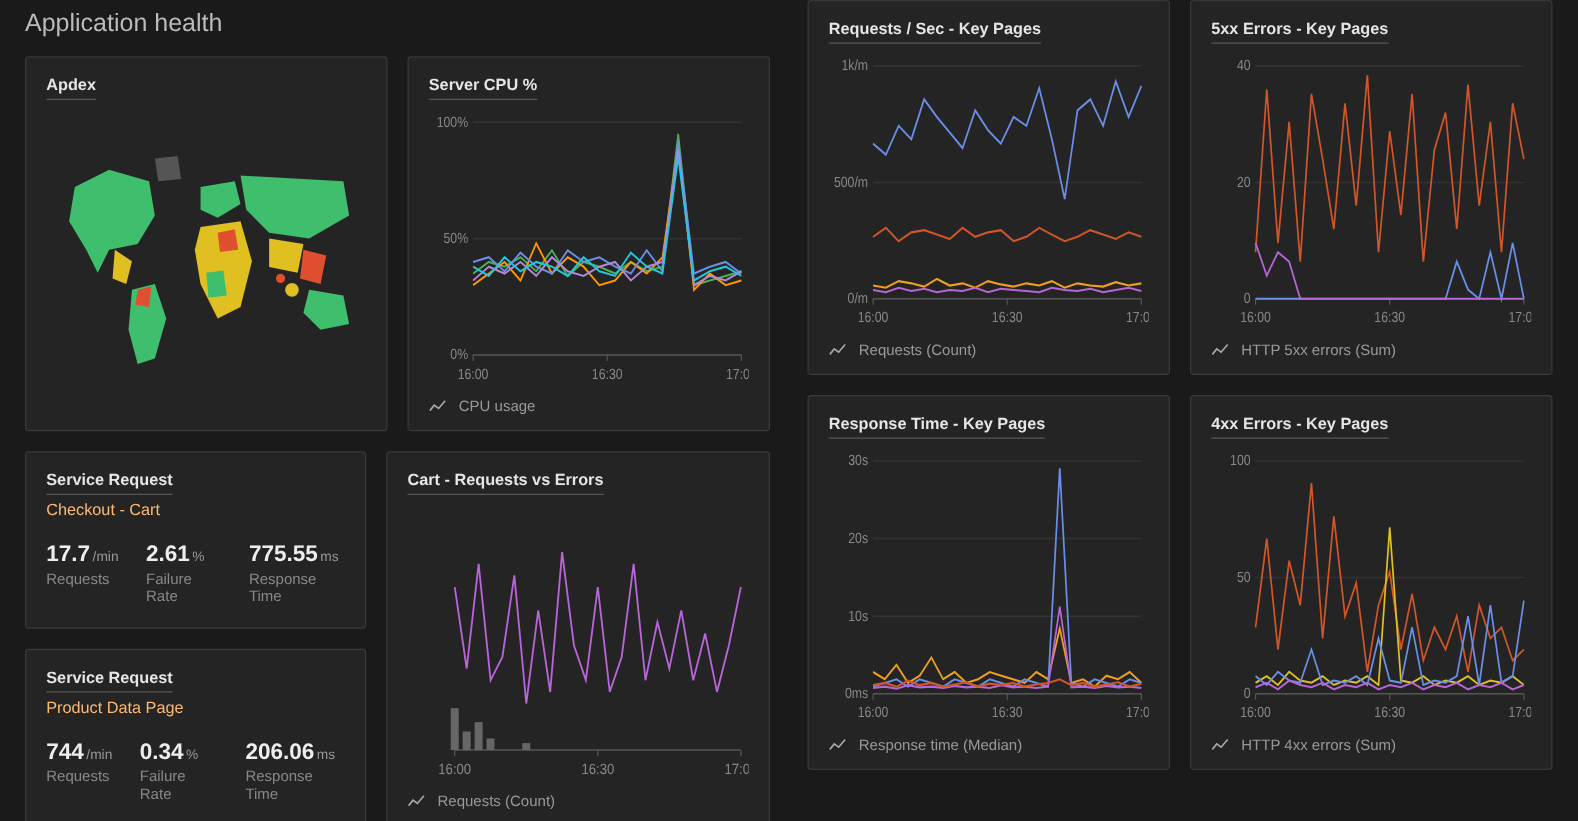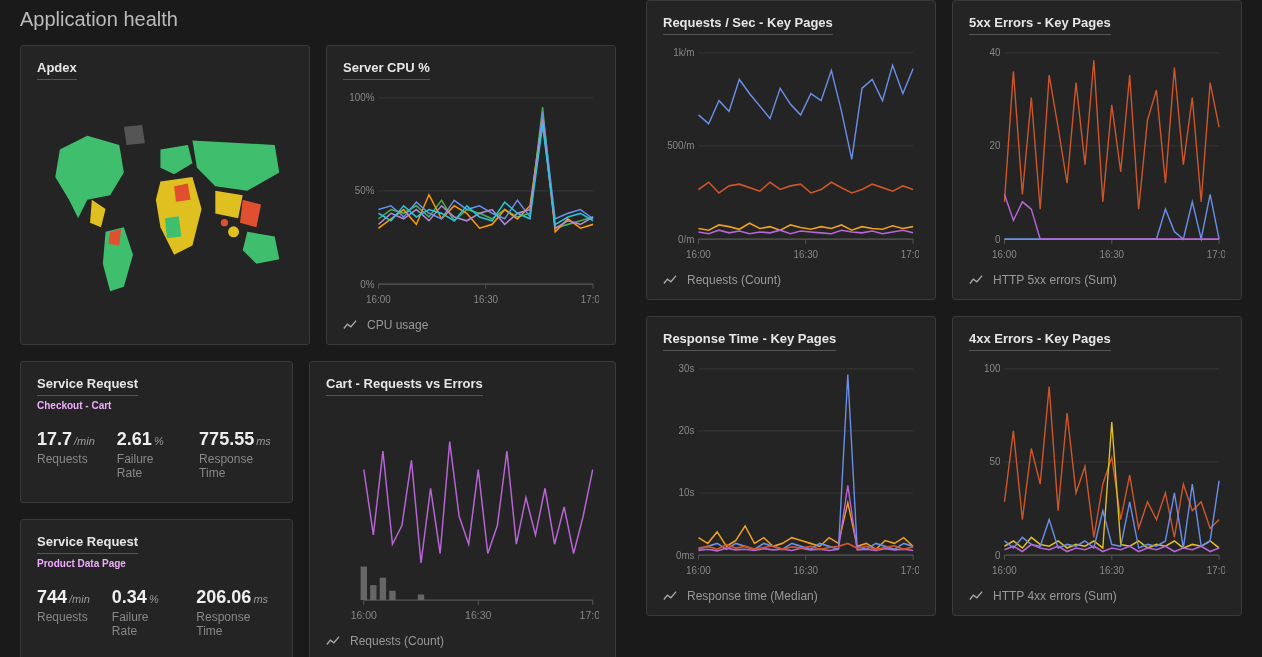--- a/index.html
+++ b/index.html
@@ -56,23 +56,23 @@
     font-size: 13px;
     font-weight: 600;
     color: #e6e6e6;
     border-bottom: 1px solid #555;
     display: inline-block;
     padding-bottom: 4px;
     margin-bottom: 6px;
     align-self: flex-start;
   }
   .panel-subtitle {
-    font-size: 10px;
-    font-weight: 700;
-    color: #f0abfc;
+    font-size: 13px;
+    font-weight: 400;
+    color: #fdba74;
     margin-top: -2px;
   }
   .chart-body {
     flex: 1;
     min-height: 0;
     position: relative;
   }
   .chart-body svg { width: 100%; height: 100%; display: block; }
   .panel-footer {
     display: flex;
@@ -82,21 +82,21 @@
     color: #999;
     font-size: 12px;
   }
   .panel-footer .icon { width: 14px; height: 14px; }
   .stats-row {
     display: flex;
     gap: 22px;
     margin-top: 18px;
   }
   .stat .val { font-size: 18px; font-weight: 600; color: #eee; }
-  .stat .unit { font-size: 11px; color: #999; margin-left: 2px; font-style: italic; }
+  .stat .unit { font-size: 11px; color: #999; margin-left: 2px; }
   .stat .lbl { font-size: 12px; color: #888; margin-top: 2px; }
 </style>
 </head>
 <body>
 
 <div class="dashboard">
 
   <div class="column">
     <div class="section-title">Application health</div>
 

